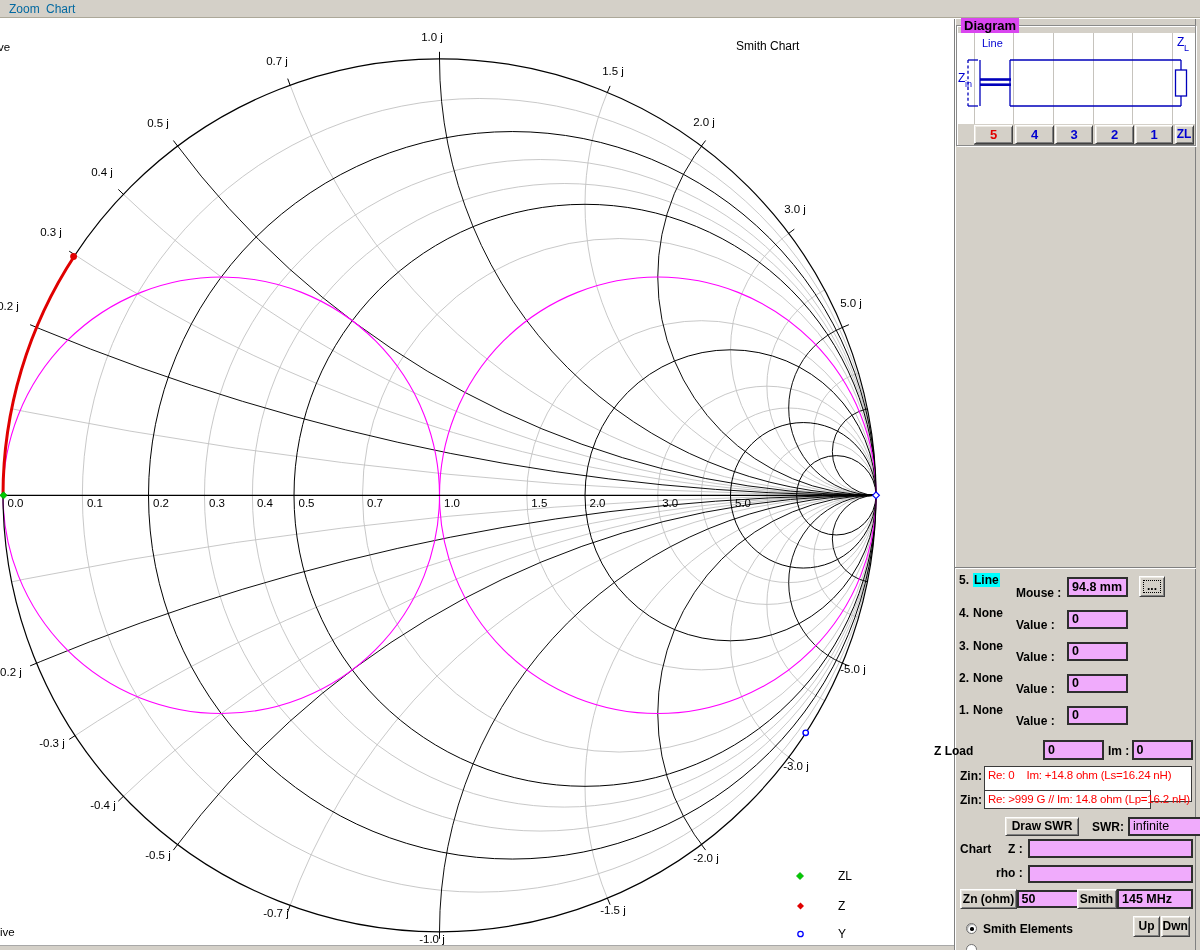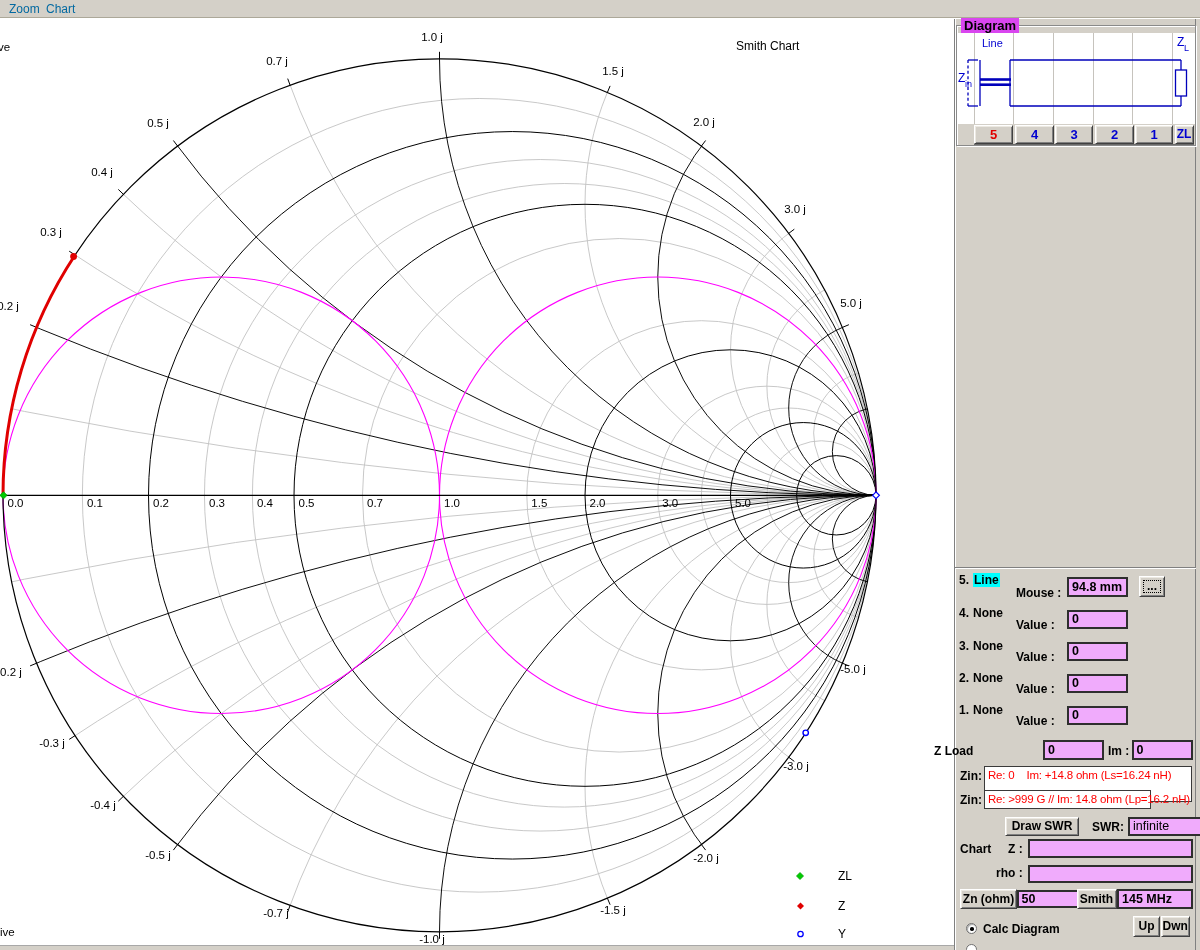--- a/index.html
+++ b/index.html
@@ -237,16 +237,16 @@
 <div class="lab" style="left:996px; top:866px;">rho :</div>
 <div class="inp" style="left:1028px; top:864.5px; width:165px; height:18.5px;"></div>
 
 <div class="btn" style="left:960px; top:888.5px; width:57px; height:20.5px; line-height:18px;">Zn (ohm)</div>
 <div class="inp" style="left:1016.5px; top:889.5px; width:68px; height:18.5px; line-height:14px;">50</div>
 <div class="btn" style="left:1076.5px; top:888.5px; width:40px; height:20.5px; line-height:18px;">Smith</div>
 <div class="inp" style="left:1117px; top:888.5px; width:75.5px; height:20px; line-height:16px;">145 MHz</div>
 
 <div class="abs" style="left:966px; top:923px; width:11px; height:11px; border-radius:50%; background:#fff; border:1px solid #707070; box-shadow:inset 1px 1px 1px #aaa;"></div>
 <div class="abs" style="left:970px; top:927px; width:3.5px; height:3.5px; border-radius:50%; background:#000;"></div>
-<div class="lab" style="left:983px; top:922px;">Calc Diagram</div>
+<div class="lab" style="left:983px; top:922px;">Smith Elements</div>
 <div class="btn" style="left:1133px; top:915.5px; width:27px; height:21.5px; line-height:19px;">Up</div>
 <div class="btn" style="left:1161px; top:915.5px; width:28.5px; height:21.5px; line-height:19px;">Dwn</div>
 <div class="abs" style="left:966px; top:944px; width:11px; height:11px; border-radius:50%; background:#fff; border:1px solid #707070;"></div>
 
 </body></html>

